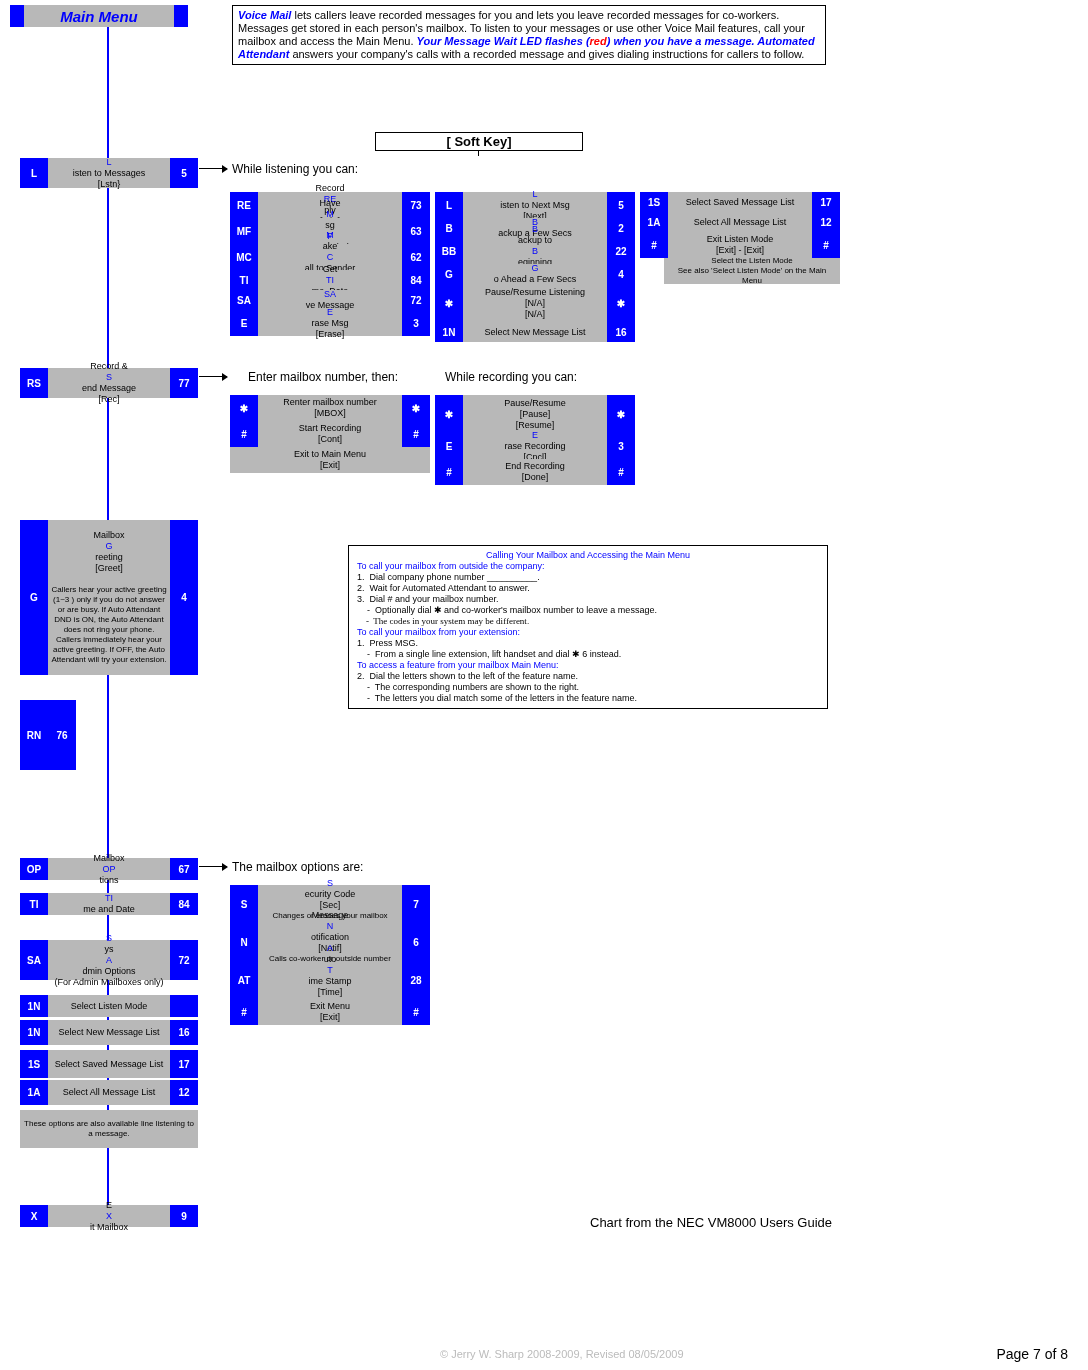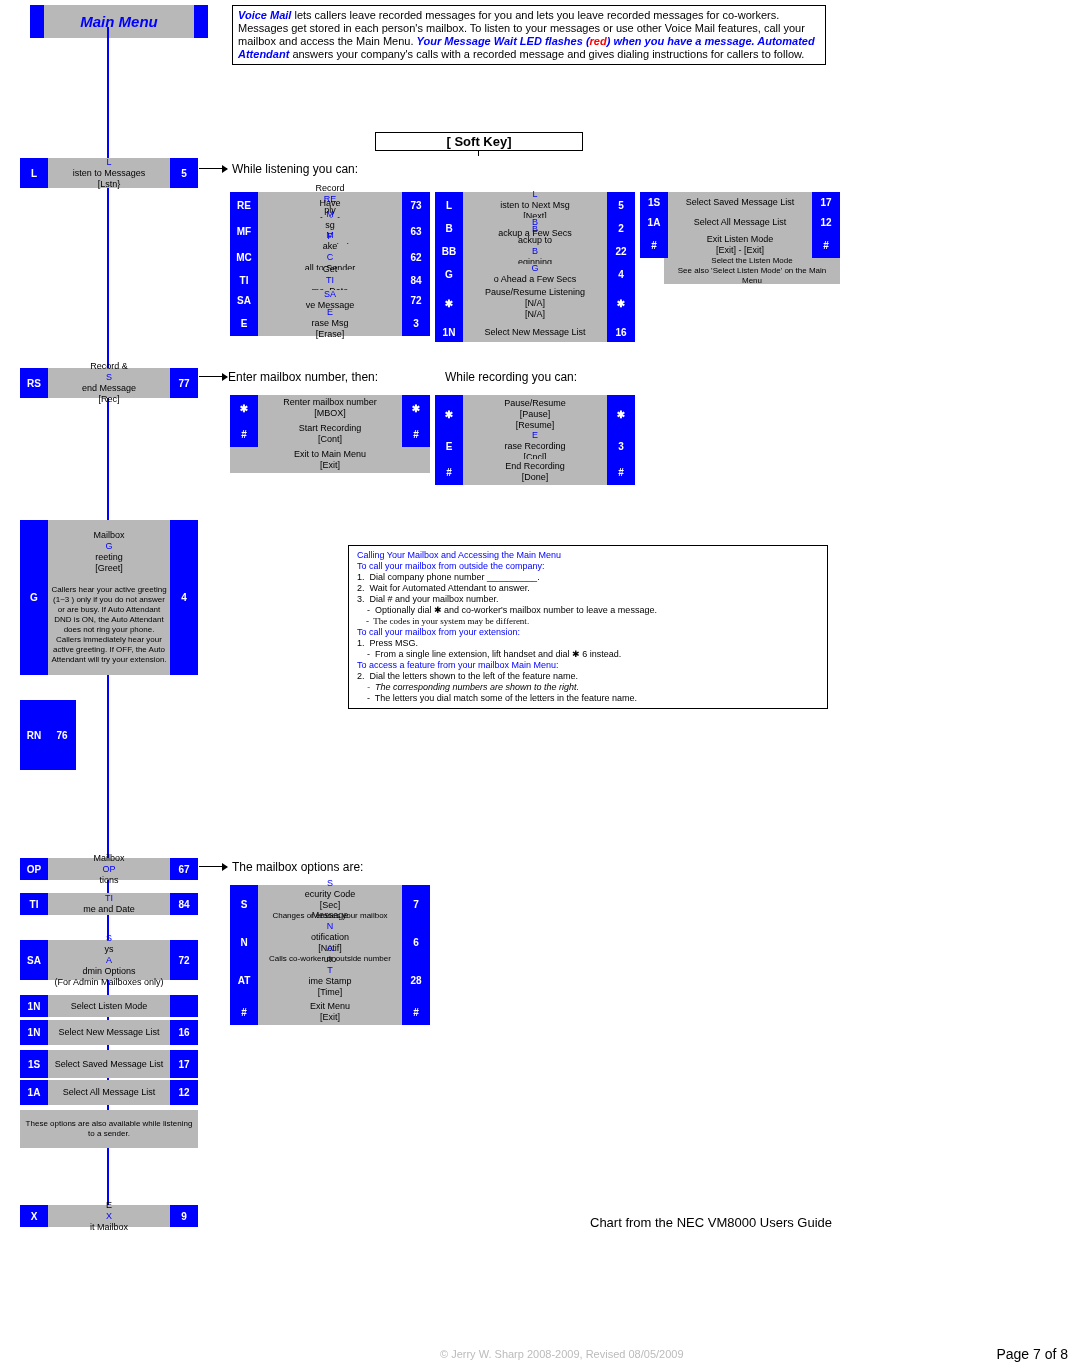--- a/index.html
+++ b/index.html
@@ -26,21 +26,21 @@
 .s11{font-size:11px;line-height:13px}
 .s12{font-size:12px}
 .softkey{position:absolute;border:1px solid #000;text-align:center;font-size:13px;font-weight:bold;padding:1px 0}
 .caption{position:absolute;font-size:12px}
 </style>
 </head>
 <body>
 
 <div class="page">
 
-  <div class="row" style="left:30px;top:5px;width:178px;height:33px">
+  <div class="row" style="left:10px;top:5px;width:178px;height:22px">
     <div class="blue cellL" style="flex-basis:14px"></div>
     <div class="gray cellM s12" style="font-weight:bold;font-style:italic;color:#0000ff;font-size:15px">Main Menu</div>
     <div class="blue cellR" style="flex-basis:14px"></div>
   </div>
 
   <div class="box s11" style="left:232px;top:5px;width:594px;padding:3px 5px"><b><i><span class="hl">Voice Mail</span></i></b> lets callers leave recorded messages for you and lets you leave recorded messages for co-workers.  Messages get stored in each person's mailbox.  To listen to your messages or use other Voice Mail features, call your mailbox and access the Main Menu.  <b><i><span class="hl">Your Message Wait LED flashes (<span style="color:red">red</span>) when you have a message.  Automated Attendant</span></i></b> answers your company's calls with a recorded message and gives dialing instructions for callers to follow.</div>
 
   <div class="softkey" style="left:375px;top:132px;width:206px">[ Soft Key]</div>
   <div style="position:absolute;left:375px;top:150px;width:103px;height:1px;background:#000"></div>
   <div style="position:absolute;left:478px;top:150px;width:1px;height:6px;background:#000"></div>
@@ -97,21 +97,21 @@
         <div class="gray cellM s9">Select Saved Message List</div>
         <div class="blue cellR">17</div>
       </div>
       <div class="row" style="left: 20px; top: 1080px; width: 178px; height: 25px;">
         <div class="blue cellL">1A</div>
         <div class="gray cellM s9">Select All Message List</div>
         <div class="blue cellR">12</div>
       </div>
       <div class="row" style="left: 20px; top: 1110px; width: 178px; height: 38px;">
         <div class="gray cellM s9" style="flex:1">
-          <span class="xs">These options are also available while listening to a sender.</span>
+          <span class="xs">These options are also available line listening to a message.</span>
         </div>
       </div>
       <div class="row" style="left: 20px; top: 1205px; width: 178px; height: 22px;">
         <div class="blue cellL">X</div>
         <div class="gray cellM s9">E<span class="hl">X</span>it Mailbox</div>
         <div class="blue cellR">9</div>
       </div>
     </div>
 
   <div class="arrowline" style="left:199px;top:168px;width:28px"></div>
@@ -198,21 +198,21 @@
         <div class="blue triR">#</div>
       </div>
       <div class="tri" style="height: 26px; padding-left: 24px;">
         <div class="gray triM s9" style="flex:1">
           <span class="xs">Select the Listen Mode<br>See also 'Select Listen Mode' on the Main Menu</span>
         </div>
       </div>
     </div>
 
   <div class="arrowline" style="left:199px;top:376px;width:28px"></div>
-  <div class="caption" style="left:228px;top:370px">Enter mailbox number, then:</div>
+  <div class="caption" style="left:248px;top:370px">Enter mailbox number, then:</div>
   <div class="caption" style="left:445px;top:370px">While recording you can:</div>
   <div id="recordLeft" style="position:absolute;left:230px;top:395px;width:200px">
       <div class="tri" style="height: 26px;">
         <div class="blue triL">✱</div>
         <div class="gray triM s9">Renter mailbox number<br>[MBOX]</div>
         <div class="blue triR">✱</div>
       </div>
       <div class="tri" style="height: 26px;">
         <div class="blue triL">#</div>
         <div class="gray triM s9">Start Recording<br>[Cont]</div>
@@ -234,38 +234,38 @@
         <div class="blue triR">3</div>
       </div>
       <div class="tri" style="height: 26px;">
         <div class="blue triL">#</div>
         <div class="gray triM s9">End Recording<br>[Done]</div>
         <div class="blue triR">#</div>
       </div>
     </div>
 
   <div class="box s9" style="left:348px;top:545px;width:480px;padding:4px 8px">
-    <div style="text-align:left;color:#0000ff">Calling Your Mailbox and Accessing the Main Menu</div>
+    <div style="text-align:center;color:#0000ff">Calling Your Mailbox and Accessing the Main Menu</div>
     <div style="color:#0000ff">To call your mailbox from outside the company:</div>
     <div id="cl1">
         <div style="white-space: pre;">1.  Dial company phone number __________.</div>
         <div style="white-space: pre;">2.  Wait for Automated Attendant to answer.</div>
         <div style="white-space: pre;">3.  Dial # and your mailbox number.</div>
         <div style="white-space: pre;">    -  Optionally dial ✱ and co-worker's mailbox number to leave a message.</div>
         <div style="white-space: pre; font-family: Liberation Serif, serif;">    -  The codes in your system may be different.</div>
       </div>
     <div style="color:#0000ff">To call your mailbox from your extension:</div>
     <div id="cl2">
         <div style="white-space: pre;">1.  Press MSG.</div>
         <div style="white-space: pre;">    -  From a single line extension, lift handset and dial ✱ 6 instead.</div>
       </div>
     <div style="color:#0000ff">To access a feature from your mailbox Main Menu:</div>
     <div id="cl3">
         <div style="white-space: pre;">2.  Dial the letters shown to the left of the feature name.</div>
-        <div style="white-space: pre; font-style: italic;">    -  The corresponding numbers are shown to the right.</div>
+        <div style="white-space: pre;">    -  The corresponding numbers are shown to the right.</div>
         <div style="white-space: pre;">    -  The letters you dial match some of the letters in the feature name.</div>
       </div>
   </div>
 
   <div class="arrowline" style="left:199px;top:866px;width:28px"></div>
   <div class="caption" style="left:232px;top:860px">The mailbox options are:</div>
   <div id="options" style="position:absolute;left:230px;top:885px;width:200px">
       <div class="tri" style="height: 38px;">
         <div class="blue triL">S</div>
         <div class="gray triM s9"><span class="hl">S</span>ecurity Code<br>[Sec]<br><span class="xs">Changes or erases your mailbox security code.</span></div>

